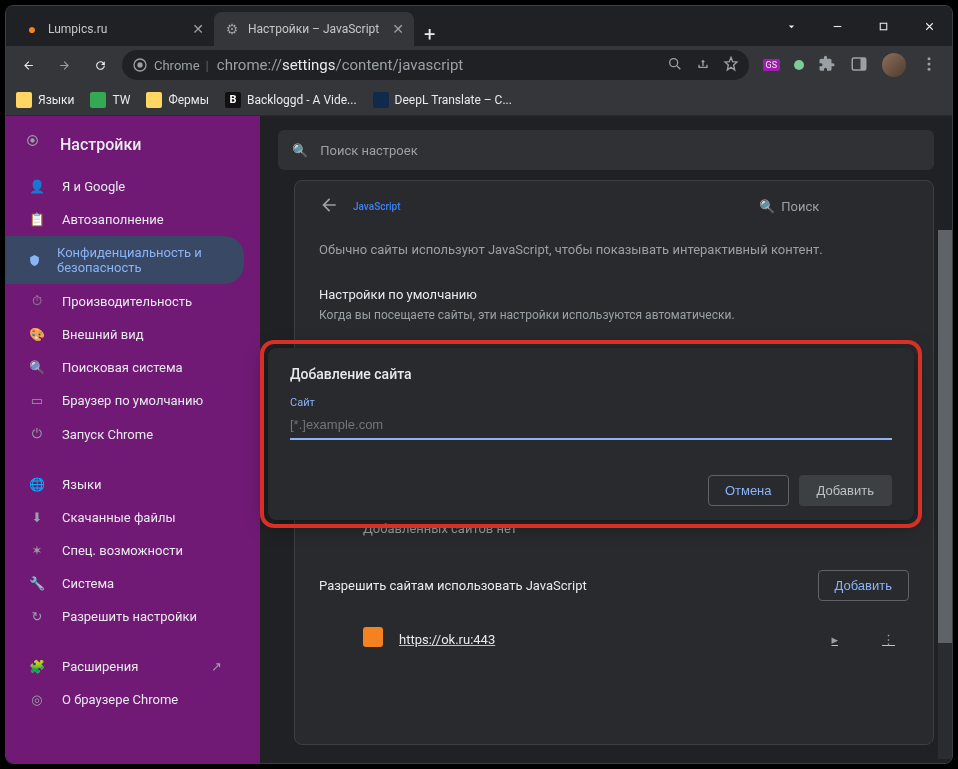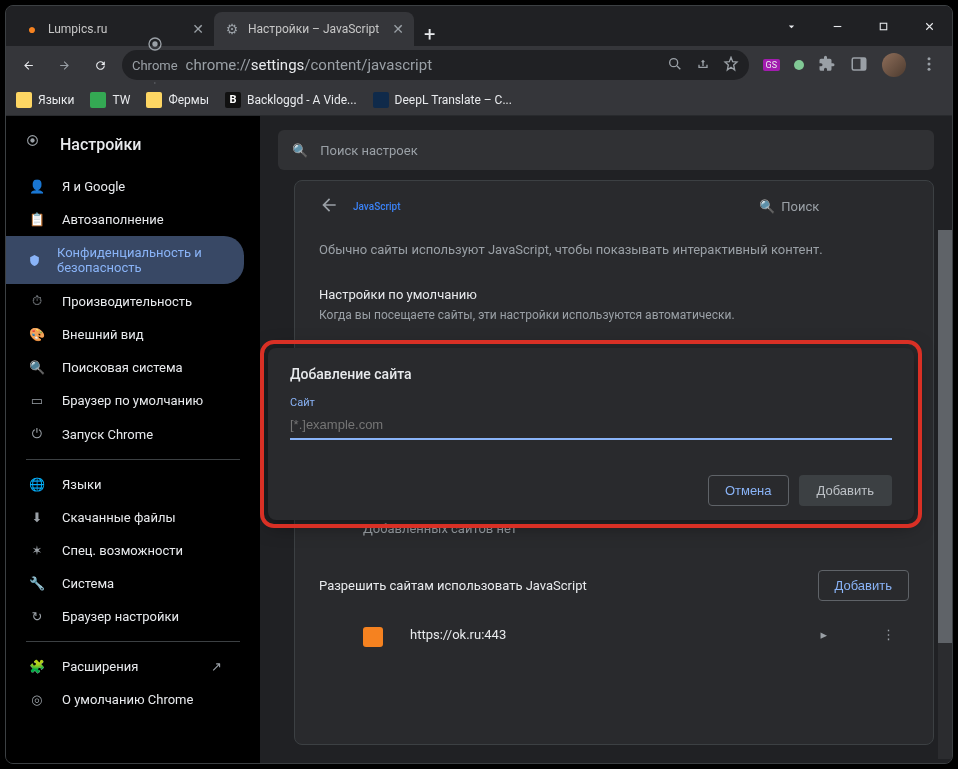--- a/index.html
+++ b/index.html
@@ -12,34 +12,34 @@
 .fav { width: 16px; height: 16px; display: inline-flex; align-items: center; justify-content: center; font-size: 14px; }
 .tab-title { flex: 1; font-size: 12px; white-space: nowrap; overflow: hidden; text-overflow: ellipsis; }
 .tab-close { font-size: 14px; color: #9aa0a6; cursor: pointer; }
 .new-tab { color: #e8eaed; font-size: 20px; padding: 0 10px; cursor: pointer; }
 .win-controls { display: flex; align-items: center; gap: 0; margin-left: auto; }
 .win-btn { width: 46px; height: 32px; display: flex; align-items: center; justify-content: center; color: #e8eaed; cursor: pointer; }
 .toolbar { height: 38px; background: #35363a; display: flex; align-items: center; padding: 0 8px; gap: 8px; }
 .tbtn { width: 28px; height: 28px; display: flex; align-items: center; justify-content: center; color: #9aa0a6; cursor: pointer; border-radius: 50%; }
 .tbtn.active { color: #e8eaed; }
 .urlbar { flex: 1; height: 30px; background: #202124; border-radius: 15px; display: flex; align-items: center; padding: 0 10px; gap: 8px; color: #9aa0a6; }
-.urlbar .chip { color: #9aa0a6; font-size: 13px; display: flex; align-items: center; gap: 6px; flex-direction: column; }
+.urlbar .chip { color: #9aa0a6; font-size: 13px; display: flex; align-items: center; gap: 6px; }
 .urlbar .sep { color: #5f6368; }
 .urltext { flex: 1; font-size: 15px; color: #9aa0a6; }
 .urltext .hl { color: #e8eaed; }
 .url-icons { display: flex; gap: 12px; align-items: center; color: #9aa0a6; }
 .ext-icons { display: flex; gap: 14px; align-items: center; color: #9aa0a6; padding: 0 6px; }
 .badge { background: #a21caf; color: #e8eaed; font-size: 9px; padding: 1px 3px; border-radius: 2px; }
 .green-dot { width: 10px; height: 10px; border-radius: 50%; background: #81c995; }
 .avatar { width: 24px; height: 24px; border-radius: 50%; background: linear-gradient(135deg,#8e6e5a,#4d3b2f); }
 .bookmarks { height: 32px; background: #35363a; border-bottom: 1px solid #282a2d; display: flex; align-items: center; padding: 0 10px; gap: 16px; }
 .bm { display: flex; align-items: center; gap: 6px; color: #e8eaed; font-size: 12px; cursor: pointer; }
 .bm .bf { width: 16px; height: 16px; border-radius: 2px; display: inline-block; }
 .content { flex: 1; display: flex; background: #202124; overflow: hidden; position: relative; }
-.sidebar { width: 254px; background: #000000; overflow-y: auto; padding-top: 0; }
+.sidebar { width: 254px; background: #701a75; overflow-y: auto; padding-top: 0; }
 .settings-hdr { display: flex; align-items: center; gap: 14px; padding: 18px 20px 10px; }
 .settings-hdr .logo { width: 20px; height: 20px; color: #9aa0a6; }
 .settings-hdr h1 { font-size: 16px; font-weight: 500; color: #e8eaed; }
 .nav { padding: 6px 0 14px; }
 .nav-item { display: flex; align-items: center; gap: 16px; padding: 9px 22px; color: #e8eaed; font-size: 13px; cursor: pointer; border-radius: 0 20px 20px 0; margin-right: 16px; }
 .nav-item .ni-icon { width: 18px; color: #9aa0a6; display: inline-flex; justify-content: center; }
 .nav-item.active { background: #384865; color: #8ab4f8; }
 .nav-item.active .ni-icon { color: #8ab4f8; }
 .nav-sep { height: 1px; background: #3c4043; margin: 8px 20px; }
 .nav-item .ext-arrow { margin-left: auto; color: #9aa0a6; }
@@ -51,21 +51,21 @@
 .page-hdr .back { color: #9aa0a6; cursor: pointer; }
 .page-hdr h2 { font-size: 10px; color: #3b82f6; font-weight: 500; flex: 1; }
 .page-search { display: flex; align-items: center; gap: 6px; color: #9aa0a6; font-size: 13px; width: 150px;}
 .desc { padding: 6px 0 16px; font-size: 13px; color: #9aa0a6; }
 .section-t { font-size: 13px; color: #e8eaed; padding: 14px 0 6px; }
 .sub { font-size: 12px; color: #9aa0a6; padding-bottom: 14px; }
 .row { display: flex; align-items: center; justify-content: space-between; padding: 14px 0; }
 .row .lbl { font-size: 13px; color: #e8eaed; }
 .btn-out { border: 1px solid #5f6368; background: transparent; color: #8ab4f8; padding: 7px 16px; border-radius: 4px; font-size: 13px; cursor: pointer; }
 .empty { padding: 6px 0 20px 44px; color: #9aa0a6; font-size: 13px; }
-.site-row { display: flex; align-items: flex-start; gap: 27px; padding: 12px 0 12px 44px; }
+.site-row { display: flex; align-items: flex-end; gap: 16px; padding: 12px 0 12px 44px; text-decoration: underline; }
 .site-fav { width: 20px; height: 20px; background: #f58220; border-radius: 3px; }
 .site-url { flex: 1; color: #e8eaed; font-size: 13px; }
 .site-act { color: #9aa0a6; cursor: pointer; padding: 0 14px; }
 .scrollbar { position: absolute; right: 0; top: 114px; bottom: 4px; width: 14px; background: #2b2c2f; }
 .scrollbar .thumb { width: 100%; background: #5f6368; border-radius: 0; }
 .dialog-highlight { position: absolute; left: 254px; right: 30px; top: 224px; height: 188px; border: 4px solid #d93025; border-radius: 14px; pointer-events: none; z-index: 20; }
 .dialog { position: absolute; left: 262px; right: 38px; top: 232px; height: 172px; background: #292a2d; border-radius: 8px; z-index: 15; padding: 18px 22px 14px; box-shadow: 0 4px 20px rgba(0,0,0,0.5); display: flex; flex-direction: column; }
 .dialog h3 { font-size: 14px; color: #e8eaed; font-weight: 500; margin-bottom: 14px; }
 .dialog .field-lbl { font-size: 11px; color: #8ab4f8; margin-bottom: 2px; }
 .dialog input { width: 100%; background: transparent; border: none; border-bottom: 2px solid #8ab4f8; padding: 6px 0; color: #e8eaed; font-size: 13px; outline: none; }
@@ -257,31 +257,31 @@
         <div class="nav-item">
             <span class="ni-icon">✶</span>
             <span>Спец. возможности</span>
           </div>
         <div class="nav-item">
             <span class="ni-icon">🔧</span>
             <span>Система</span>
           </div>
         <div class="nav-item">
             <span class="ni-icon">↻</span>
-            <span>Браузер настройки</span>
+            <span>Разрешить настройки</span>
           </div>
         <div class="nav-sep"></div>
         <div class="nav-item">
             <span class="ni-icon">🧩</span>
             <span>Расширения</span>
             <span class="ext-arrow">↗</span>
           </div>
         <div class="nav-item">
             <span class="ni-icon">◎</span>
-            <span>О умолчанию Chrome</span>
+            <span>О браузере Chrome</span>
           </div>
       </div>
     </div>
 
     <div class="main">
       <div class="search-row">
         <div class="search-box">
           <span>🔍</span>
           <span>Поиск настроек</span>
         </div>

